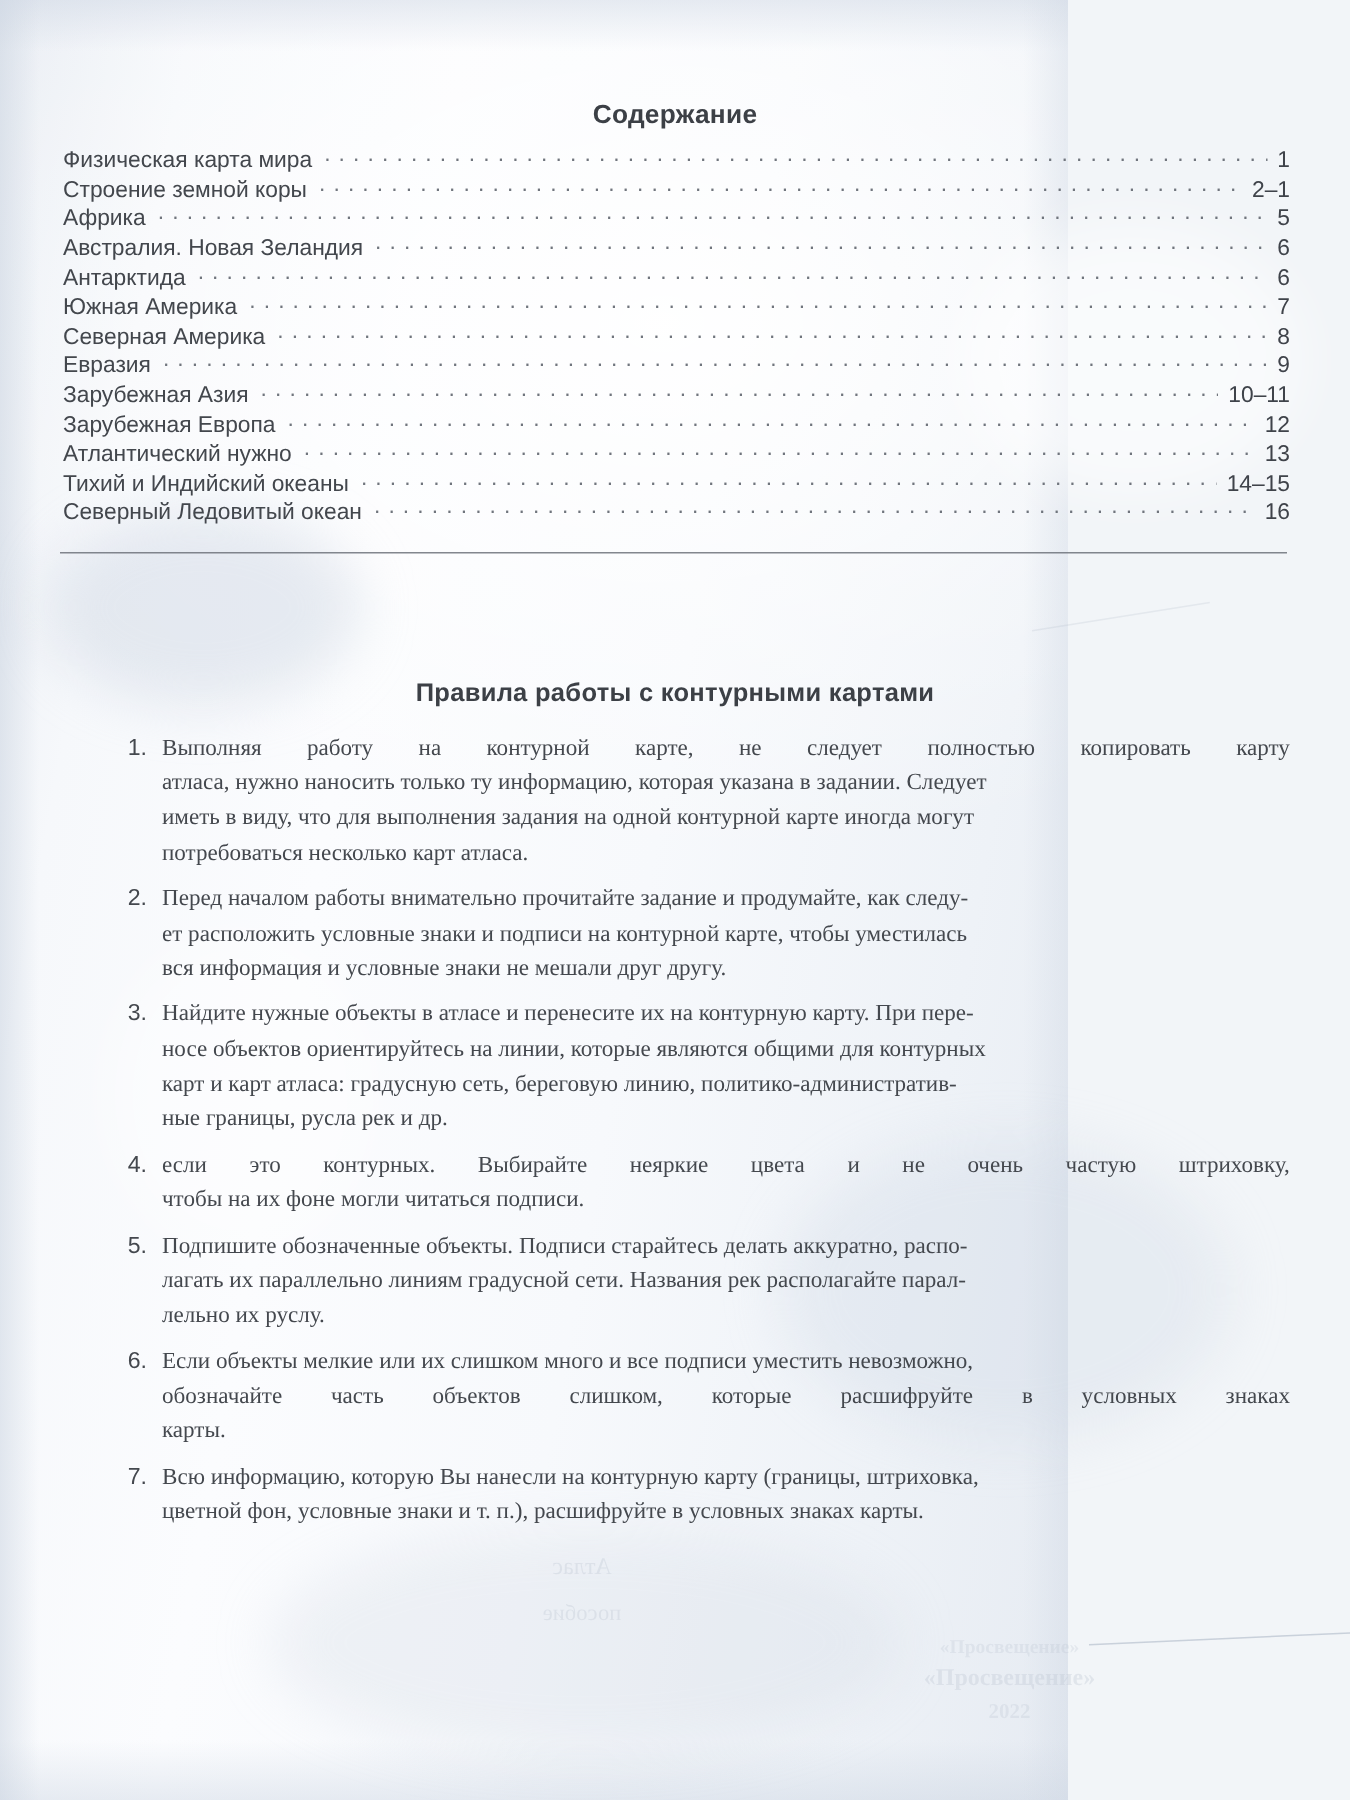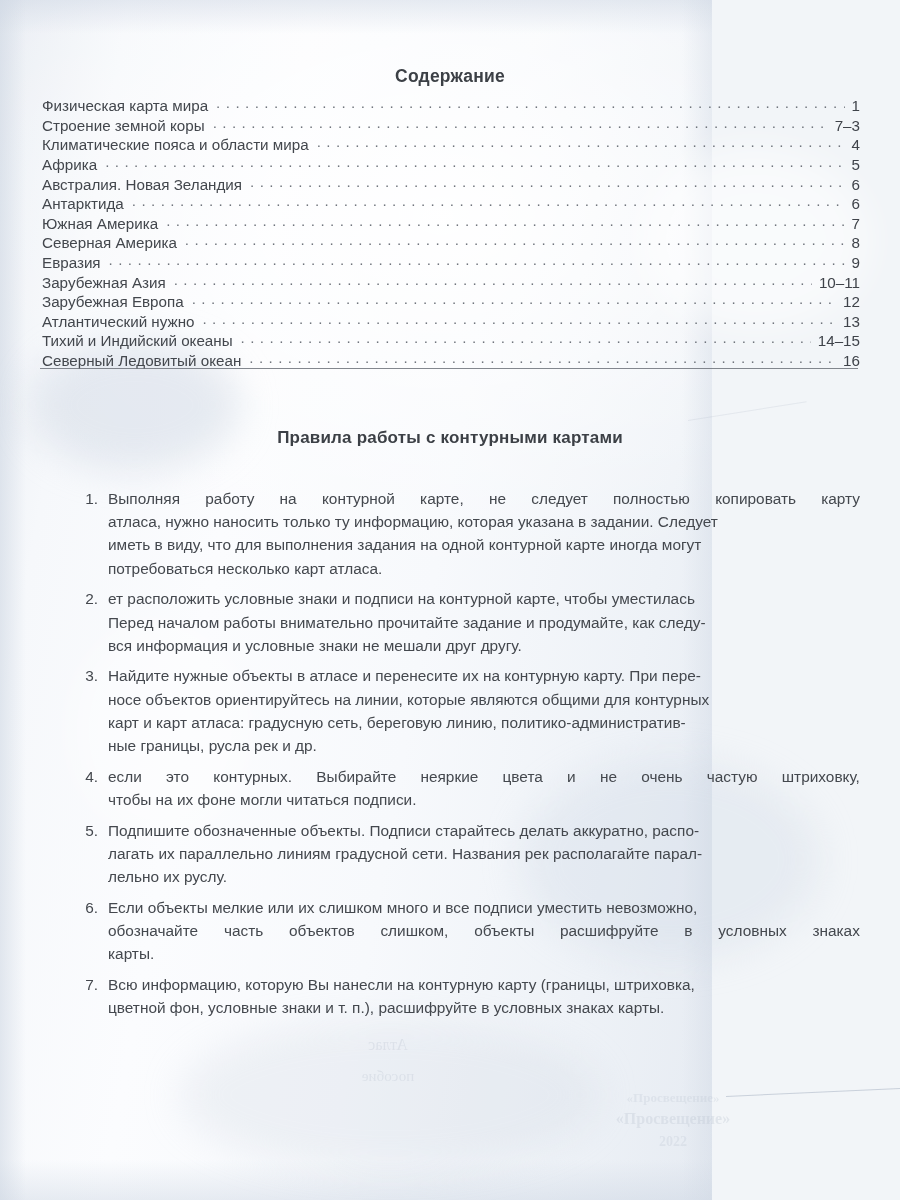--- a/index.html
+++ b/index.html
@@ -78,21 +78,21 @@
   #toc-heading {
     position: absolute;
     left: 0;
     top: 66px;
     width: 820px;
     font-size: 17.5px;
   }
   #rules-heading {
     position: absolute;
     left: 0;
-    top: 428px;
+    top: 452px;
     width: 820px;
     font-size: 17px;
   }
 
   
   #toc-list {
     position: absolute;
     left: 2px;
     top: 96px;
     width: 818px;
@@ -172,20 +172,21 @@
   }
   .rule-body {
     flex: 1 1 auto;
     font-size: 15.4px;
     line-height: 23.2px;
     color: #44484e;
   }
   .rule-body .ln {
     display: block;
     white-space: nowrap;
+    font-family: Liberation Serif, serif;
   }
   .rule-body .ln.just {
     display: flex;
     justify-content: space-between;
   }
   .rule-body .ln.just > span {
     white-space: pre;
   }
 
   
@@ -227,26 +228,21 @@
 
     <ul id="toc-list">
         <li class="toc-row">
           <span class="toc-title">Физическая карта мира</span>
           <span class="toc-dots"></span>
           <span class="toc-page">1</span>
         </li>
         <li class="toc-row">
           <span class="toc-title">Строение земной коры</span>
           <span class="toc-dots"></span>
-          <span class="toc-page">7–3</span>
-        </li>
-        <li class="toc-row">
-          <span class="toc-title">Климатические пояса и области мира</span>
-          <span class="toc-dots"></span>
-          <span class="toc-page">4</span>
+          <span class="toc-page">2–1</span>
         </li>
         <li class="toc-row">
           <span class="toc-title">Африка</span>
           <span class="toc-dots"></span>
           <span class="toc-page">5</span>
         </li>
         <li class="toc-row">
           <span class="toc-title">Австралия. Новая Зеландия</span>
           <span class="toc-dots"></span>
           <span class="toc-page">6</span>
@@ -319,22 +315,22 @@
               <span>карту</span>
             </span>
             <span class="ln">атласа, нужно наносить только ту информацию, которая указана в задании. Следует</span>
             <span class="ln">иметь в виду, что для выполнения задания на одной контурной карте иногда могут</span>
             <span class="ln">потребоваться несколько карт атласа.</span>
           </div>
         </li>
         <li class="rule-item">
           <div class="rule-num">2.</div>
           <div class="rule-body">
+            <span class="ln">Перед началом работы внимательно прочитайте задание и продумайте, как следу-</span>
             <span class="ln">ет расположить условные знаки и подписи на контурной карте, чтобы уместилась</span>
-            <span class="ln">Перед началом работы внимательно прочитайте задание и продумайте, как следу-</span>
             <span class="ln">вся информация и условные знаки не мешали друг другу.</span>
           </div>
         </li>
         <li class="rule-item">
           <div class="rule-num">3.</div>
           <div class="rule-body">
             <span class="ln">Найдите нужные объекты в атласе и перенесите их на контурную карту. При пере-</span>
             <span class="ln">носе объектов ориентируйтесь на линии, которые являются общими для контурных</span>
             <span class="ln">карт и карт атласа: градусную сеть, береговую линию, политико-административ-</span>
             <span class="ln">ные границы, русла рек и др.</span>
@@ -369,21 +365,21 @@
         </li>
         <li class="rule-item">
           <div class="rule-num">6.</div>
           <div class="rule-body">
             <span class="ln">Если объекты мелкие или их слишком много и все подписи уместить невозможно,</span>
             <span class="ln just">
               <span>обозначайте</span>
               <span>часть</span>
               <span>объектов</span>
               <span>слишком,</span>
-              <span>объекты</span>
+              <span>которые</span>
               <span>расшифруйте</span>
               <span>в</span>
               <span>условных</span>
               <span>знаках</span>
             </span>
             <span class="ln">карты.</span>
           </div>
         </li>
         <li class="rule-item">
           <div class="rule-num">7.</div>

